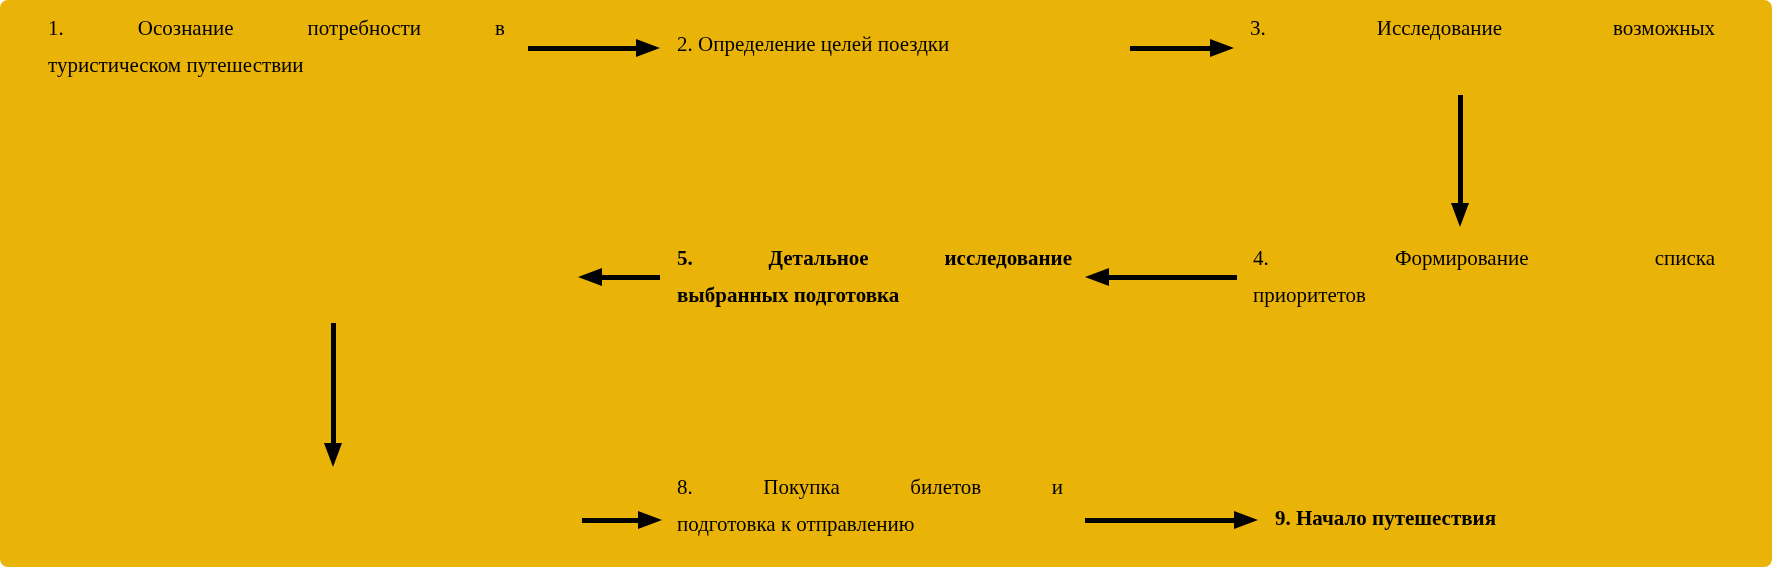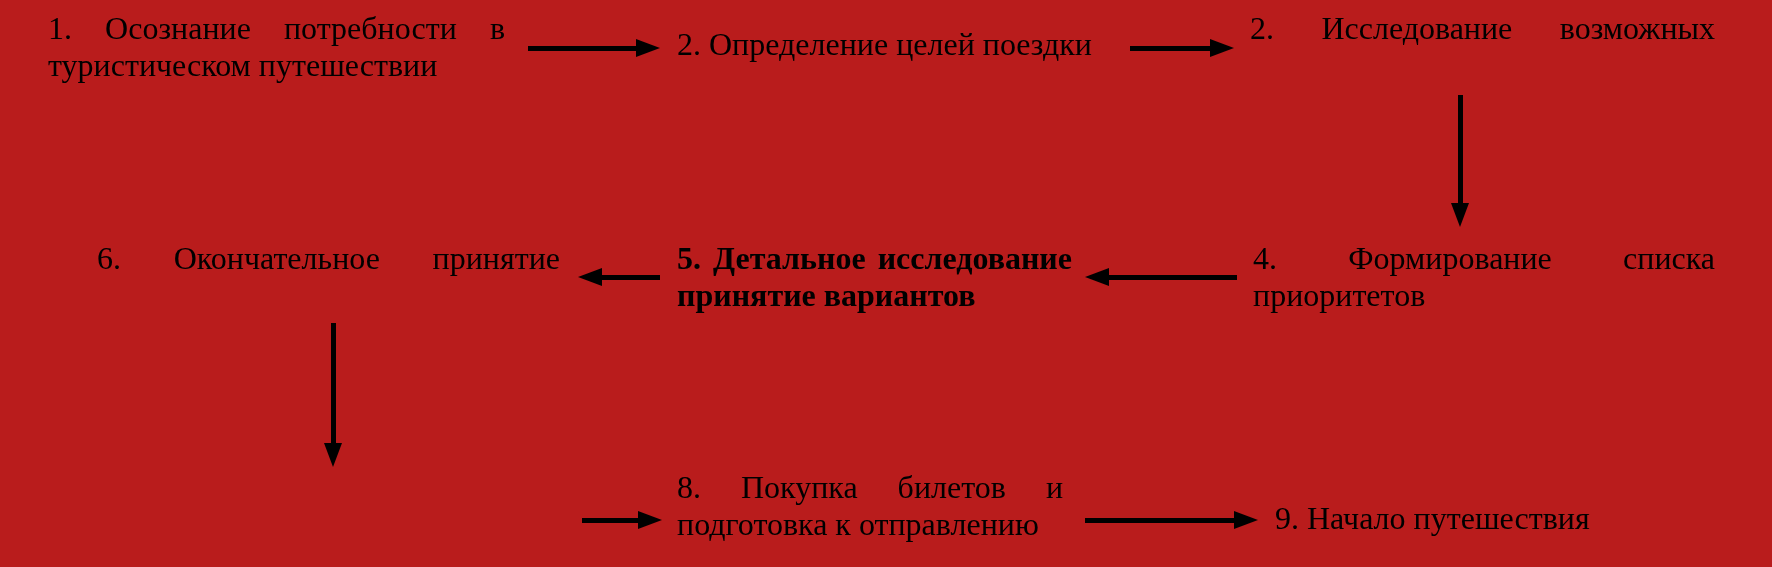--- a/index.html
+++ b/index.html
@@ -4,25 +4,26 @@
 <style>
   html, body {
     margin: 0;
     padding: 0;
     background: #ffffff;
   }
   .canvas {
     position: relative;
     width: 1772px;
     height: 567px;
-    background: #b91c1c;
+    background: #eab308;
     font-family: "Liberation Serif", "DejaVu Serif", serif;
     color: #000000;
-    font-size: 32px;
+    font-size: 21px;
     overflow: hidden;
+    border-radius: 8px;
   }
   .step {
     position: absolute;
     line-height: 37px;
     white-space: normal;
   }
   .line {
     display: block;
   }
   .line.fill {
@@ -80,34 +81,33 @@
 
   <div class="arr h right" style="left:528px; top:46px; width:110px;"></div>
 
   <div class="step" style="left:677px; top:26px; width:440px;">
     <span class="line">2. Определение целей поездки</span>
   </div>
 
   <div class="arr h right" style="left:1130px; top:46px; width:82px;"></div>
 
   <div class="step" style="left:1250px; top:10px; width:465px;">
-    <span class="line fill">2. Исследование возможных</span>
+    <span class="line fill">3. Исследование возможных</span>
   </div>
 
   <div class="arr v down" style="left:1458px; top:95px; height:110px;"></div>
 
   <div class="step" style="left:97px; top:240px; width:463px;">
-    <span class="line fill">6. Окончательное принятие</span>
   </div>
 
   <div class="arr h left" style="left:600px; top:275px; width:60px;"></div>
 
   <div class="step" style="left:677px; top:240px; width:395px;font-weight:bold;">
     <span class="line fill">5. Детальное исследование</span>
-    <span class="line">принятие вариантов</span>
+    <span class="line">выбранных подготовка</span>
   </div>
 
   <div class="arr h left" style="left:1107px; top:275px; width:130px;"></div>
 
   <div class="step" style="left:1253px; top:240px; width:462px;">
     <span class="line fill">4. Формирование списка</span>
     <span class="line">приоритетов</span>
   </div>
 
   <div class="arr v down" style="left:331px; top:323px; height:122px;"></div>
@@ -115,17 +115,17 @@
 
   <div class="arr h right" style="left:582px; top:518px; width:58px;"></div>
 
   <div class="step" style="left:677px; top:469px; width:386px;">
     <span class="line fill">8. Покупка билетов и</span>
     <span class="line">подготовка к отправлению</span>
   </div>
 
   <div class="arr h right" style="left:1085px; top:518px; width:151px;"></div>
 
-  <div class="step" style="left:1275px; top:500px; width:460px;">
+  <div class="step" style="left:1275px; top:500px; width:460px;font-weight:bold;">
     <span class="line">9. Начало путешествия</span>
   </div>
 
 </div>
 
 </body></html>

